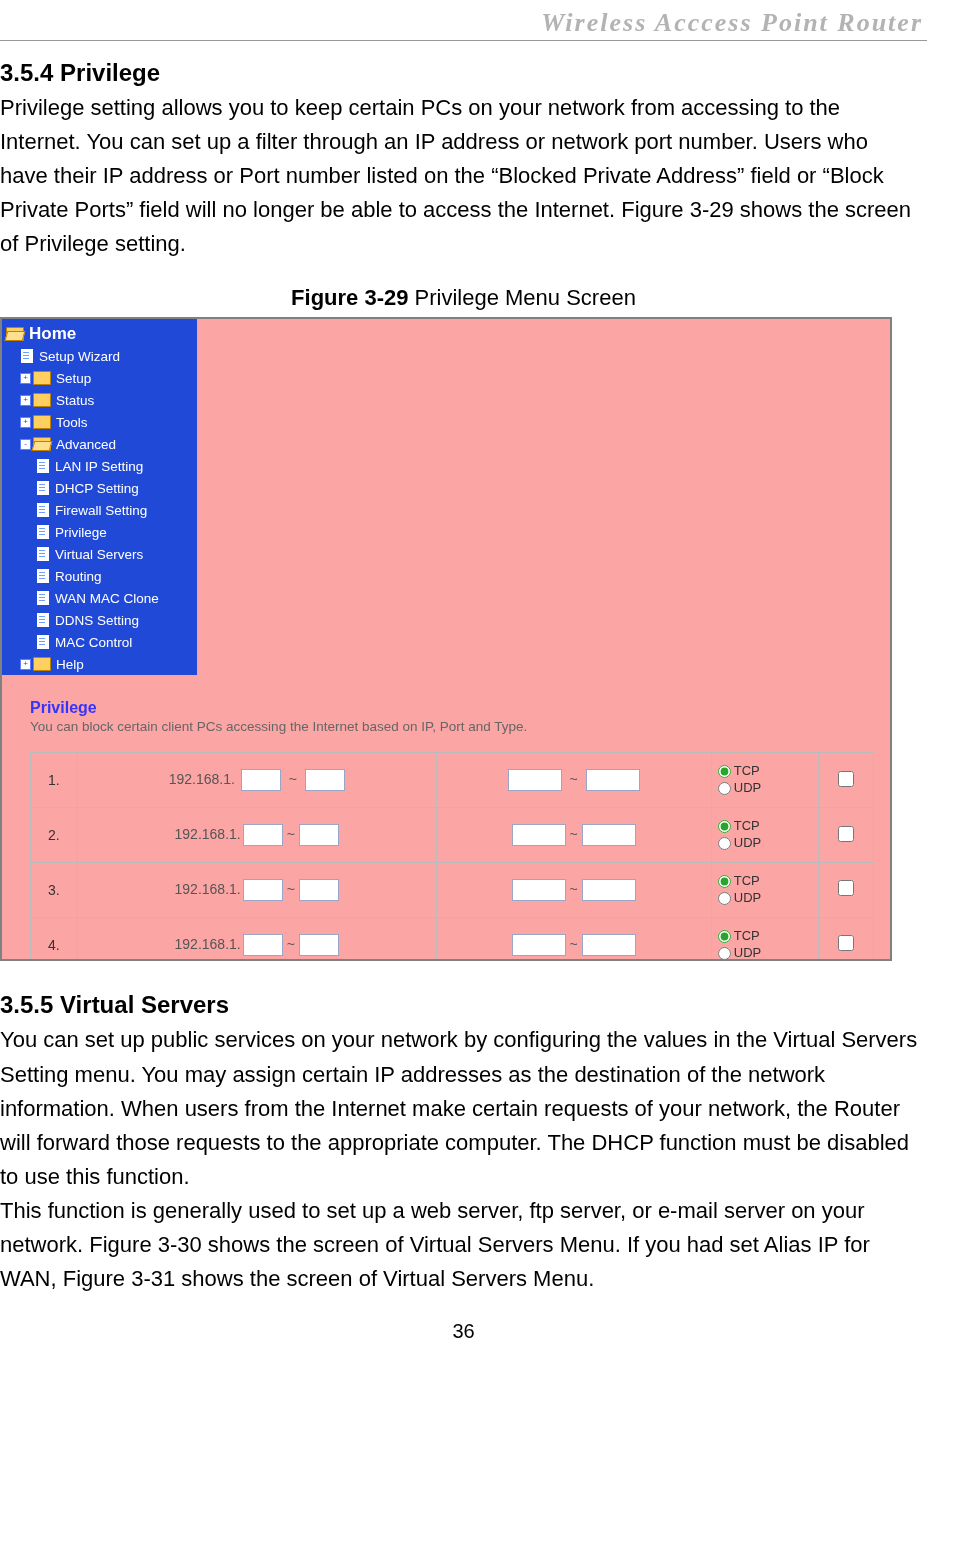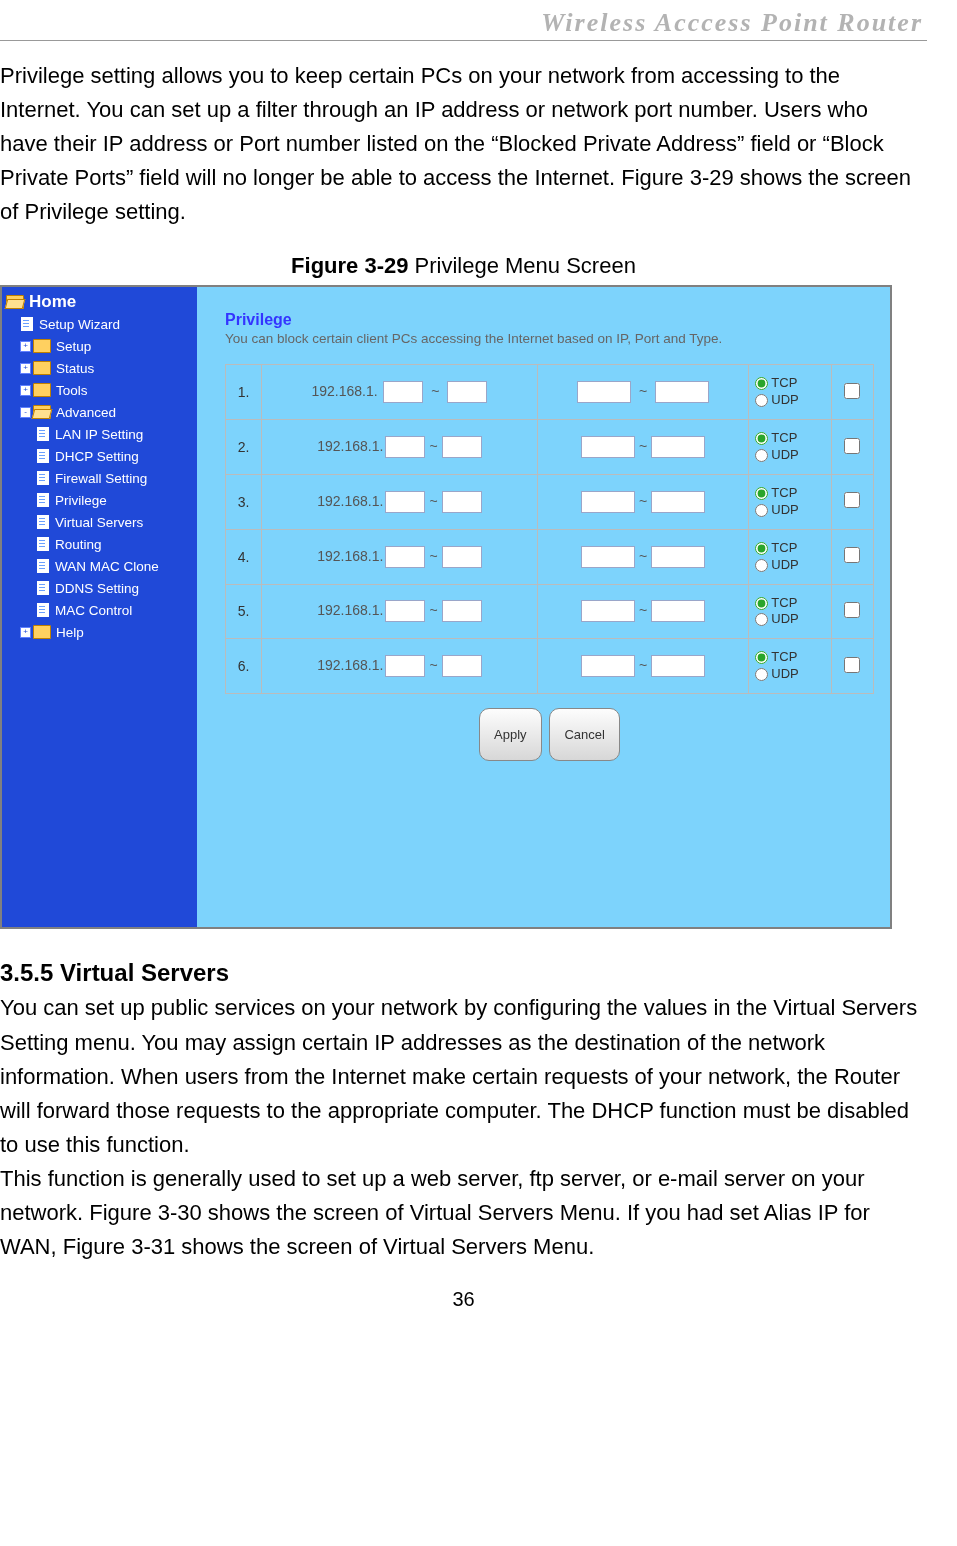--- a/index.html
+++ b/index.html
@@ -43,22 +43,23 @@
     font-size: 22px;
     margin-bottom: 6px;
   }
   .figure-caption b { font-weight: bold; }
   .screenshot-box {
     border: 2px solid #808080;
     width: 888px;
     height: 640px;
     margin: 0 0 30px 0;
     display: flex;
-    background: #7dd3fc;
+    background: #fca5a5;
     overflow: hidden;
+    flex-direction: column;
   }
   
   .sidebar {
     width: 195px;
     background: linear-gradient(#2049d8,#2049d8);
     color: #fff;
     font-size: 13.5px;
     font-family: Tahoma, Arial, sans-serif;
     padding-top: 4px;
     flex-shrink: 0;
@@ -172,20 +173,21 @@
   .page-number { text-align:center; font-size:20px; margin-top:24px;}
 </style>
 </head>
 <body>
 
 <div class="page">
   <div class="header-band">
     <div class="header-title">Wireless  Acccess  Point  Router</div>
   </div>
 
+  <div class="section-heading">3.5.4 Privilege</div>
   <div class="body-text">Privilege setting allows you to keep certain PCs on your network from accessing to the Internet. You can set up a filter through an IP address or network port number. Users who have their IP address or Port number listed on the “Blocked Private Address” field or “Block Private Ports” field will no longer be able to access the Internet. Figure 3-29 shows the screen of Privilege setting.</div>
 
   <div class="figure-caption">
     <b>Figure 3-29</b><span> Privilege Menu Screen</span>
   </div>
 
   <div class="screenshot-box">
 
     <div class="sidebar">
       <div class="tree-row root">

